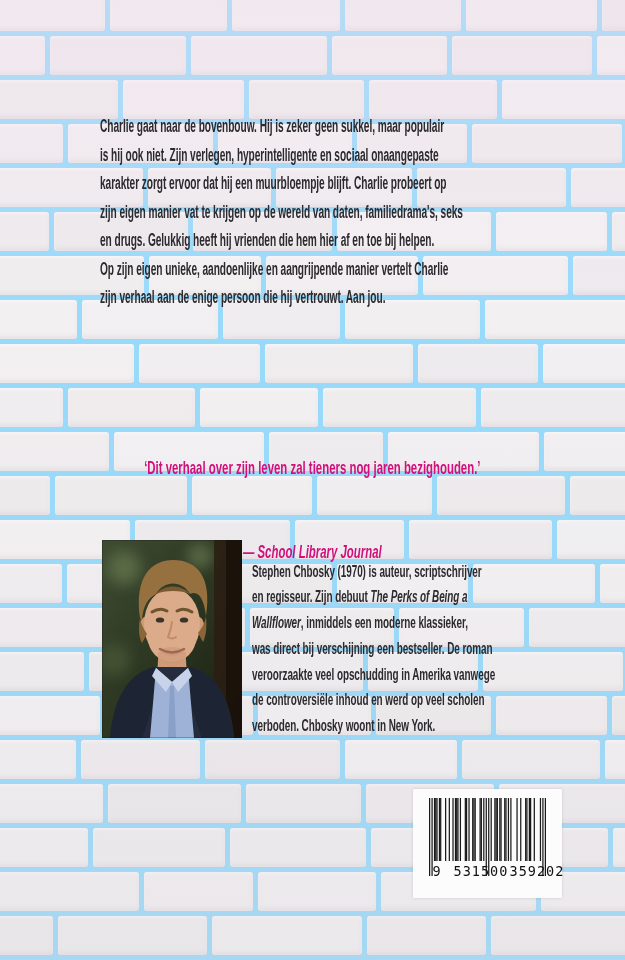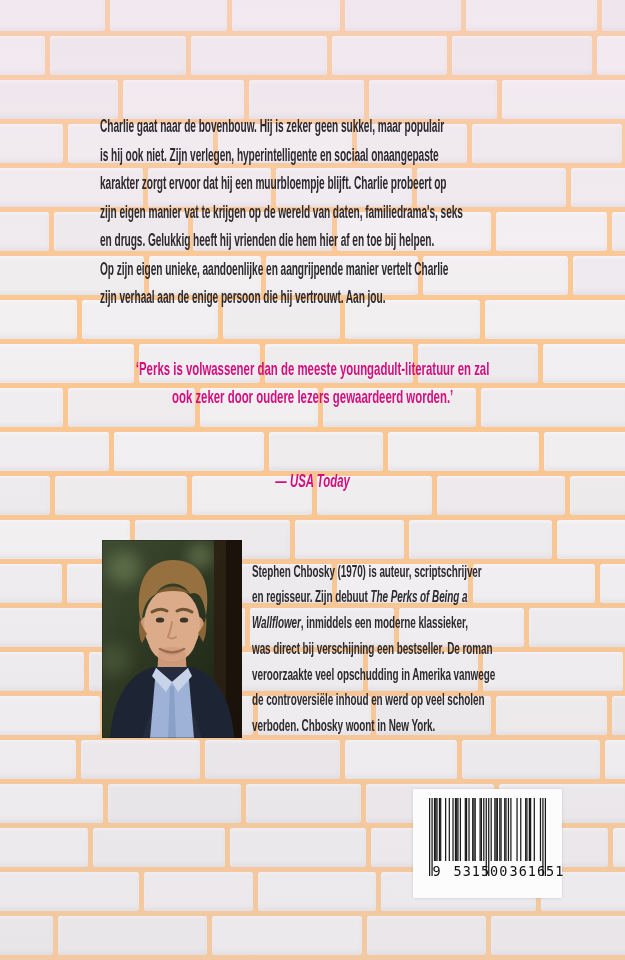--- a/index.html
+++ b/index.html
@@ -1,20 +1,20 @@
 <!DOCTYPE html>
 <html><head>
 <meta charset="utf-8">
 <style>
   html,body{margin:0;padding:0;}
   .page{
     position:relative;
     width:625px;height:960px;
     overflow:hidden;
-    background:#fdba74;
+    background:#7dd3fc;
     font-family:"Liberation Sans",sans-serif;
   }
   #wall{position:absolute;inset:0;}
   .brick{
     position:absolute;
     border-radius:3px;
     box-shadow:inset 0 2px 3px rgba(255,255,255,.55), inset 0 -3px 4px rgba(95,82,95,.10), inset 2px 0 3px rgba(255,255,255,.35);
   }
   .wall-tint{
     position:absolute;inset:0;pointer-events:none;
@@ -209,29 +209,28 @@
   <div class="wall-tint"></div>
 
   <div class="layer synopsis">Charlie gaat naar de bovenbouw. Hij is zeker geen sukkel, maar populair
 is hij ook niet. Zijn verlegen, hyperintelligente en sociaal onaangepaste
 karakter zorgt ervoor dat hij een muurbloempje blijft. Charlie probeert op
 zijn eigen manier vat te krijgen op de wereld van daten, familiedrama's, seks
 en drugs. Gelukkig heeft hij vrienden die hem hier af en toe bij helpen.
 Op zijn eigen unieke, aandoenlijke en aangrijpende manier vertelt Charlie
 zijn verhaal aan de enige persoon die hij vertrouwt. Aan jou.</div>
 
-  <div class="layer quote-wrap q1">
+
+  <div class="layer quote-wrap q2">
     <div class="quote-inner quote-accent" style="color: rgb(211, 15, 125);">
-      <span class="quote-text">‘Perks is volwassener dan de meeste youngadult-literatuur en zal
-ook zeker door oudere lezers gewaardeerd worden.’</span>
+      <span class="quote-text">‘Dit verhaal over zijn leven zal tieners nog jaren bezighouden.’</span>
       <br>
-      <span class="quote-attr">— USA Today</span>
+      <span class="quote-attr">— School Library Journal</span>
     </div>
   </div>
-
 
   <div class="layer author-photo">
     <svg viewBox="0 0 140 198" preserveAspectRatio="none">
       <defs>
         <linearGradient id="pbg" x1="0" y1="0" x2="1" y2="1">
           <stop offset="0" stop-color="#3e4c32"></stop>
           <stop offset="0.6" stop-color="#28311d"></stop>
           <stop offset="1" stop-color="#161a0f"></stop>
         </linearGradient>
         <filter id="soft" x="-50%" y="-50%" width="200%" height="200%">
@@ -341,17 +340,17 @@
           <rect x="82" y="0" width="1" height="63" fill="#181818"></rect>
           <rect x="85" y="0" width="1" height="63" fill="#181818"></rect>
           <rect x="90" y="0" width="1" height="63" fill="#181818"></rect>
           <rect x="92" y="0" width="1" height="78" fill="#181818"></rect>
           <rect x="94" y="0" width="1" height="78" fill="#181818"></rect>
         </svg>
       </div>
     <div class="isbn-digits">
       <span class="g1">9</span>
       <span class="g2">531500</span>
-      <span class="g3">361651</span>
+      <span class="g3">359202</span>
     </div>
   </div>
 
 </div>
 
 </body></html>

